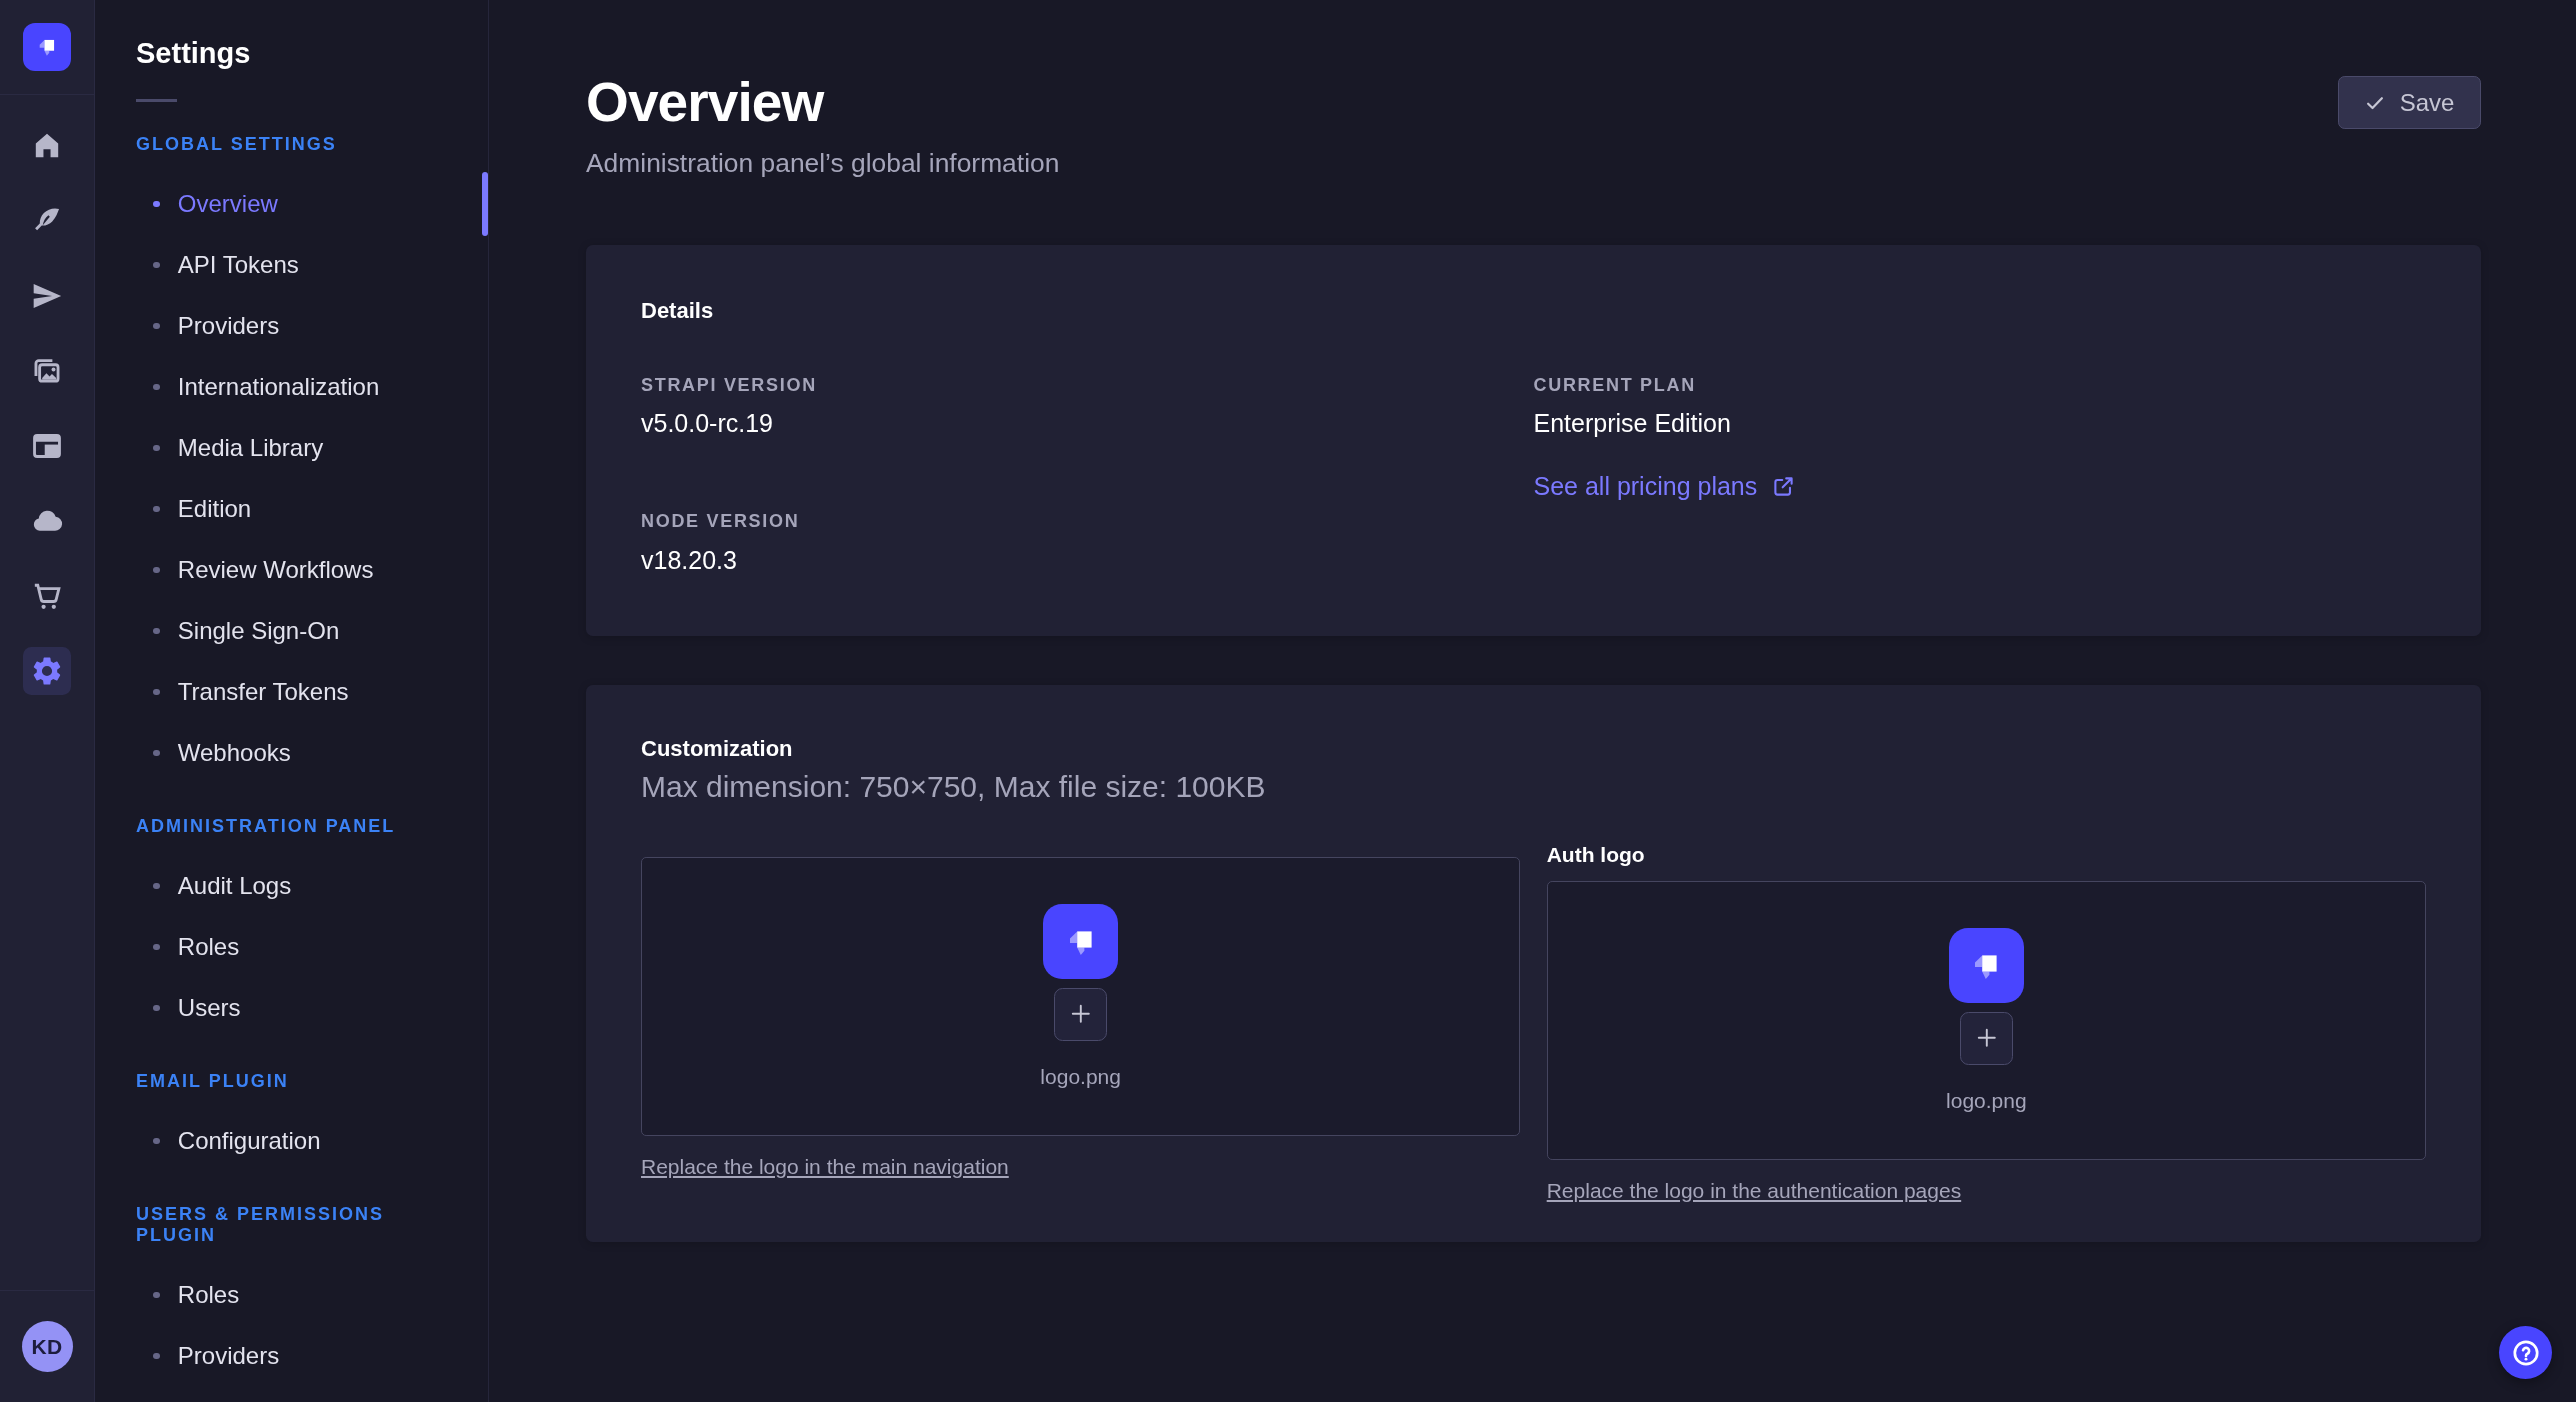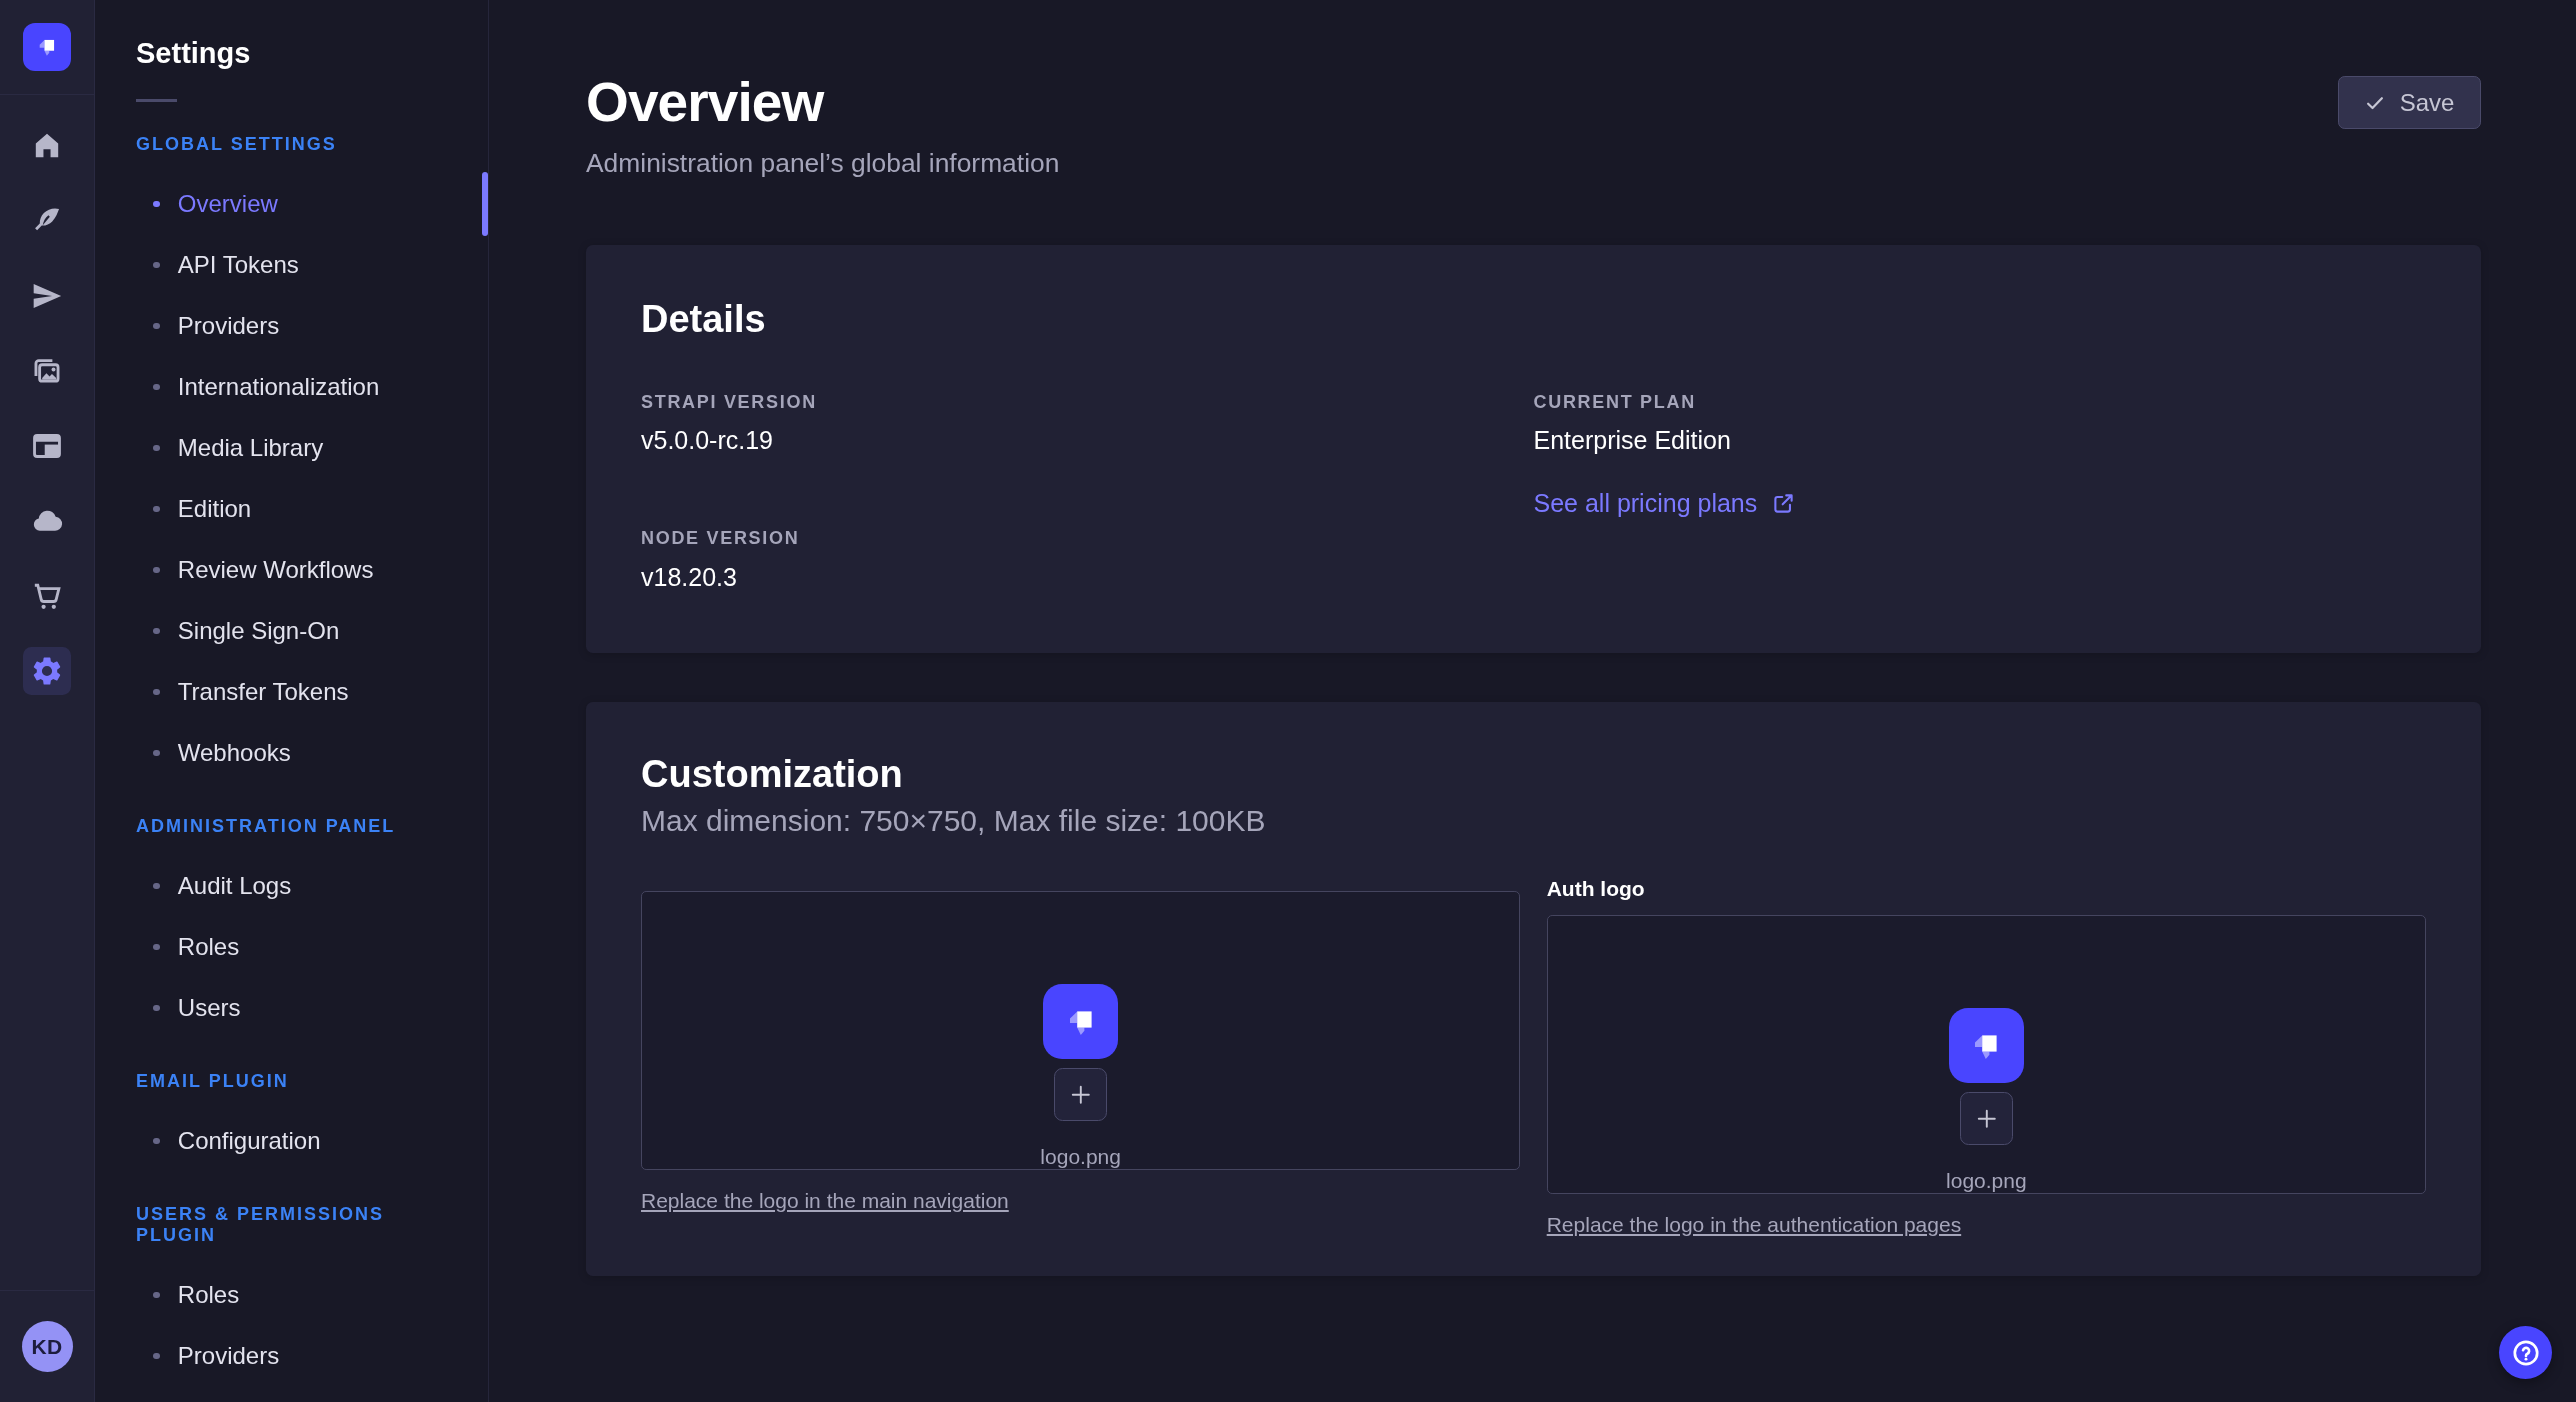--- a/index.html
+++ b/index.html
@@ -33,35 +33,35 @@
 
   
   .main { position:absolute; left:491px; right:0; top:0; bottom:0; background:#181826; }
   .main-header { position:relative; padding:72px 95px 0 95px; }
   .page-title { font-size:55px; font-weight:700; letter-spacing:-0.9px; color:#ffffff; line-height:60px; }
   .page-subtitle { margin-top:13.6px; font-size:26.4px; color:#a5a5ba; line-height:34px; }
   .save-btn { position:absolute; top:76px; right:95px; height:53px; padding:0 25.6px; background:#32324d; border:0.9px solid #4a4a6a; border-radius:6.8px; color:#c6c6d4; font-size:24px; font-family:inherit; display:flex; align-items:center; gap:13.6px; cursor:pointer; }
   .save-btn svg { width:22px; height:22px; }
 
   .card { margin:0 95px 0 95px; background:#212134; border-radius:6.8px; box-shadow:0 1.7px 8.5px rgba(0,0,0,0.18); }
-  .card-heading { font-size:38px; font-weight:600; color:#ffffff; }
+  .card-heading { font-size:22px; font-weight:600; color:#ffffff; }
 
   .details-card { margin-top:65px; padding:53px 55px 61px; }
   .details-grid { display:grid; grid-template-columns:1fr 1fr; margin-top:51px; }
   .field-label { font-size:18px; font-weight:700; letter-spacing:1.7px; color:#a5a5ba; }
   .field-value { margin-top:13.6px; font-size:25px; color:#ffffff; }
   .field-block + .field-block { margin-top:73px; }
   .pricing-link { margin-top:34px; display:inline-flex; align-items:center; gap:13.6px; font-size:25px; color:#7b79ff; text-decoration:none; cursor:pointer; }
   .pricing-link svg { width:25px; height:25px; }
 
   .customization-card { margin-top:49px; padding:51px 55px 39px; }
   .card-subtext { margin-top:8.5px; font-size:30px; color:#a5a5ba; }
   .logo-grid { display:grid; grid-template-columns:1fr 1fr; column-gap:26.4px; margin-top:39px; }
   .box-label { font-size:21px; font-weight:600; color:#ffffff; }
-  .logo-box { margin-top:13.6px; height:279px; background:#1b1b2c; border:0.9px solid #45455f; border-radius:5.1px; display:flex; flex-direction:column; align-items:center; justify-content:flex-end; cursor:pointer; }
+  .logo-box { margin-top:13.6px; height:279px; background:#1b1b2c; border:0.9px solid #45455f; border-radius:5.1px; display:flex; flex-direction:column; align-items:center; justify-content:center; cursor:pointer; }
   .logo-tile { width:75px; height:75px; border-radius:19px; background:#4945ff; display:flex; align-items:center; justify-content:center; }
   .add-btn { margin-top:8.5px; width:53px; height:53px; border-radius:8.5px; border:0.9px solid #4a4a6a; background:#23233a; color:#c6c6d4; display:flex; align-items:center; justify-content:center; cursor:pointer; }
   .add-btn svg { width:25.6px; height:25.6px; }
   .filename { margin-top:24px; font-size:21px; color:#a5a5ba; }
   .hint { margin-top:19px; font-size:21px; color:#a5a5ba;text-decoration:underline; }
 
   .help-btn { position:absolute; right:24px; bottom:23px; width:53px; height:53px; border-radius:50%; background:#4945ff; border:none; display:flex; align-items:center; justify-content:center; color:#ffffff; cursor:pointer; box-shadow:0 3.4px 12px rgba(0,0,0,0.35); }
   .help-btn svg { width:32px; height:32px; }
 </style>
 </head>

